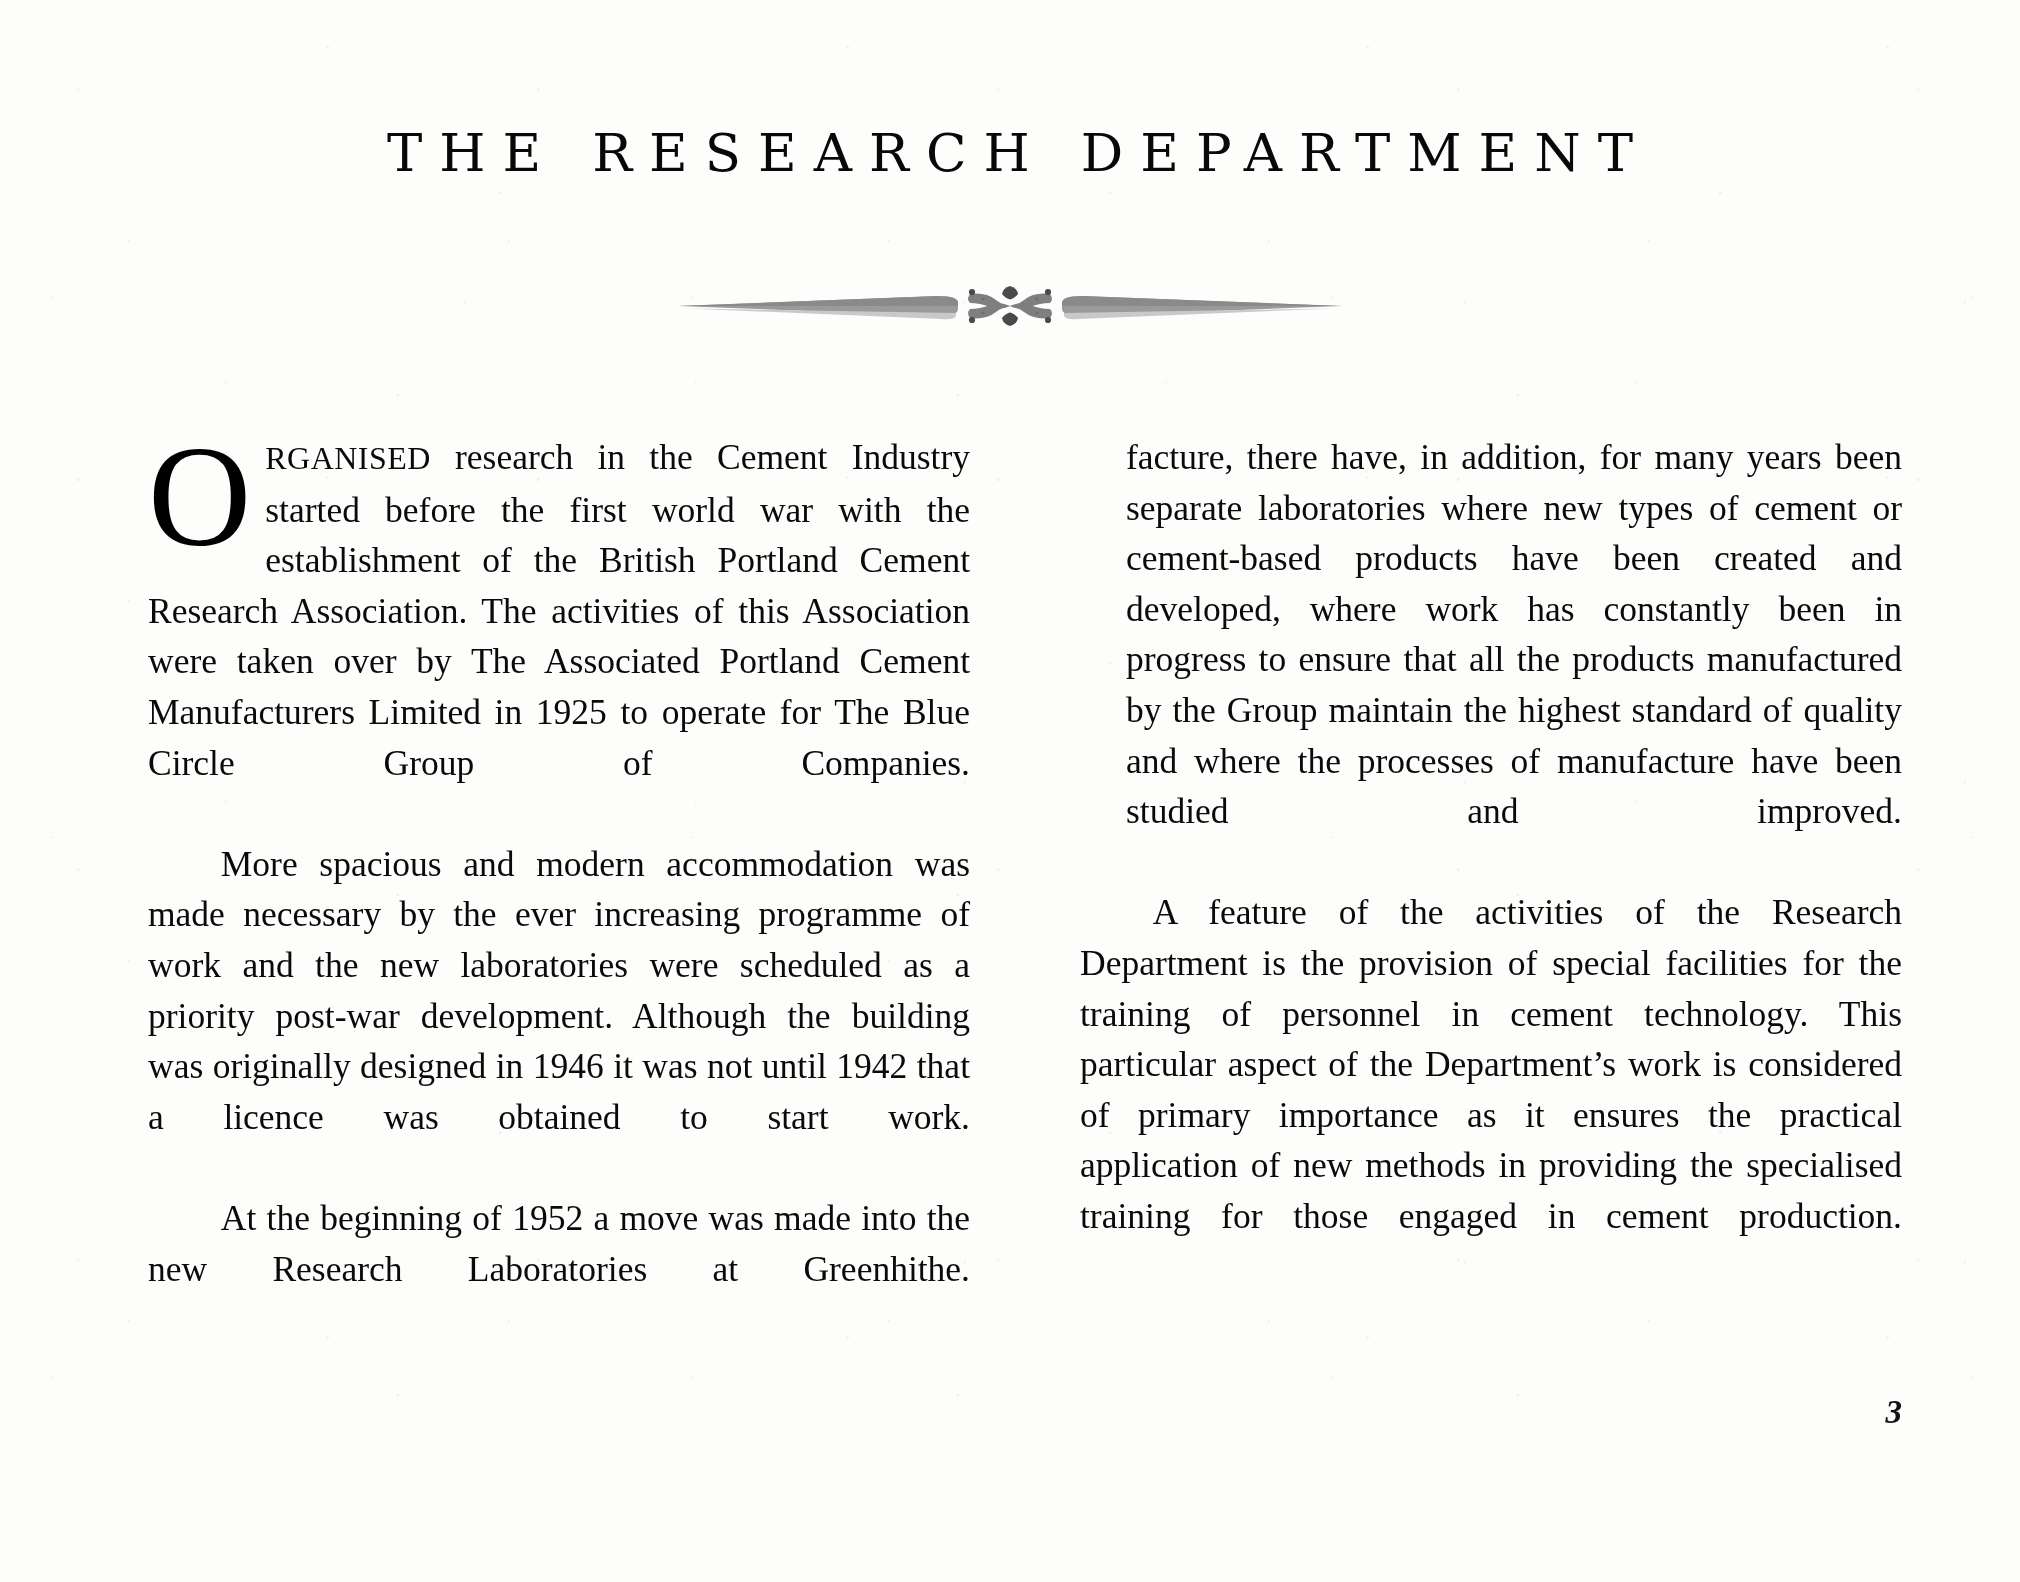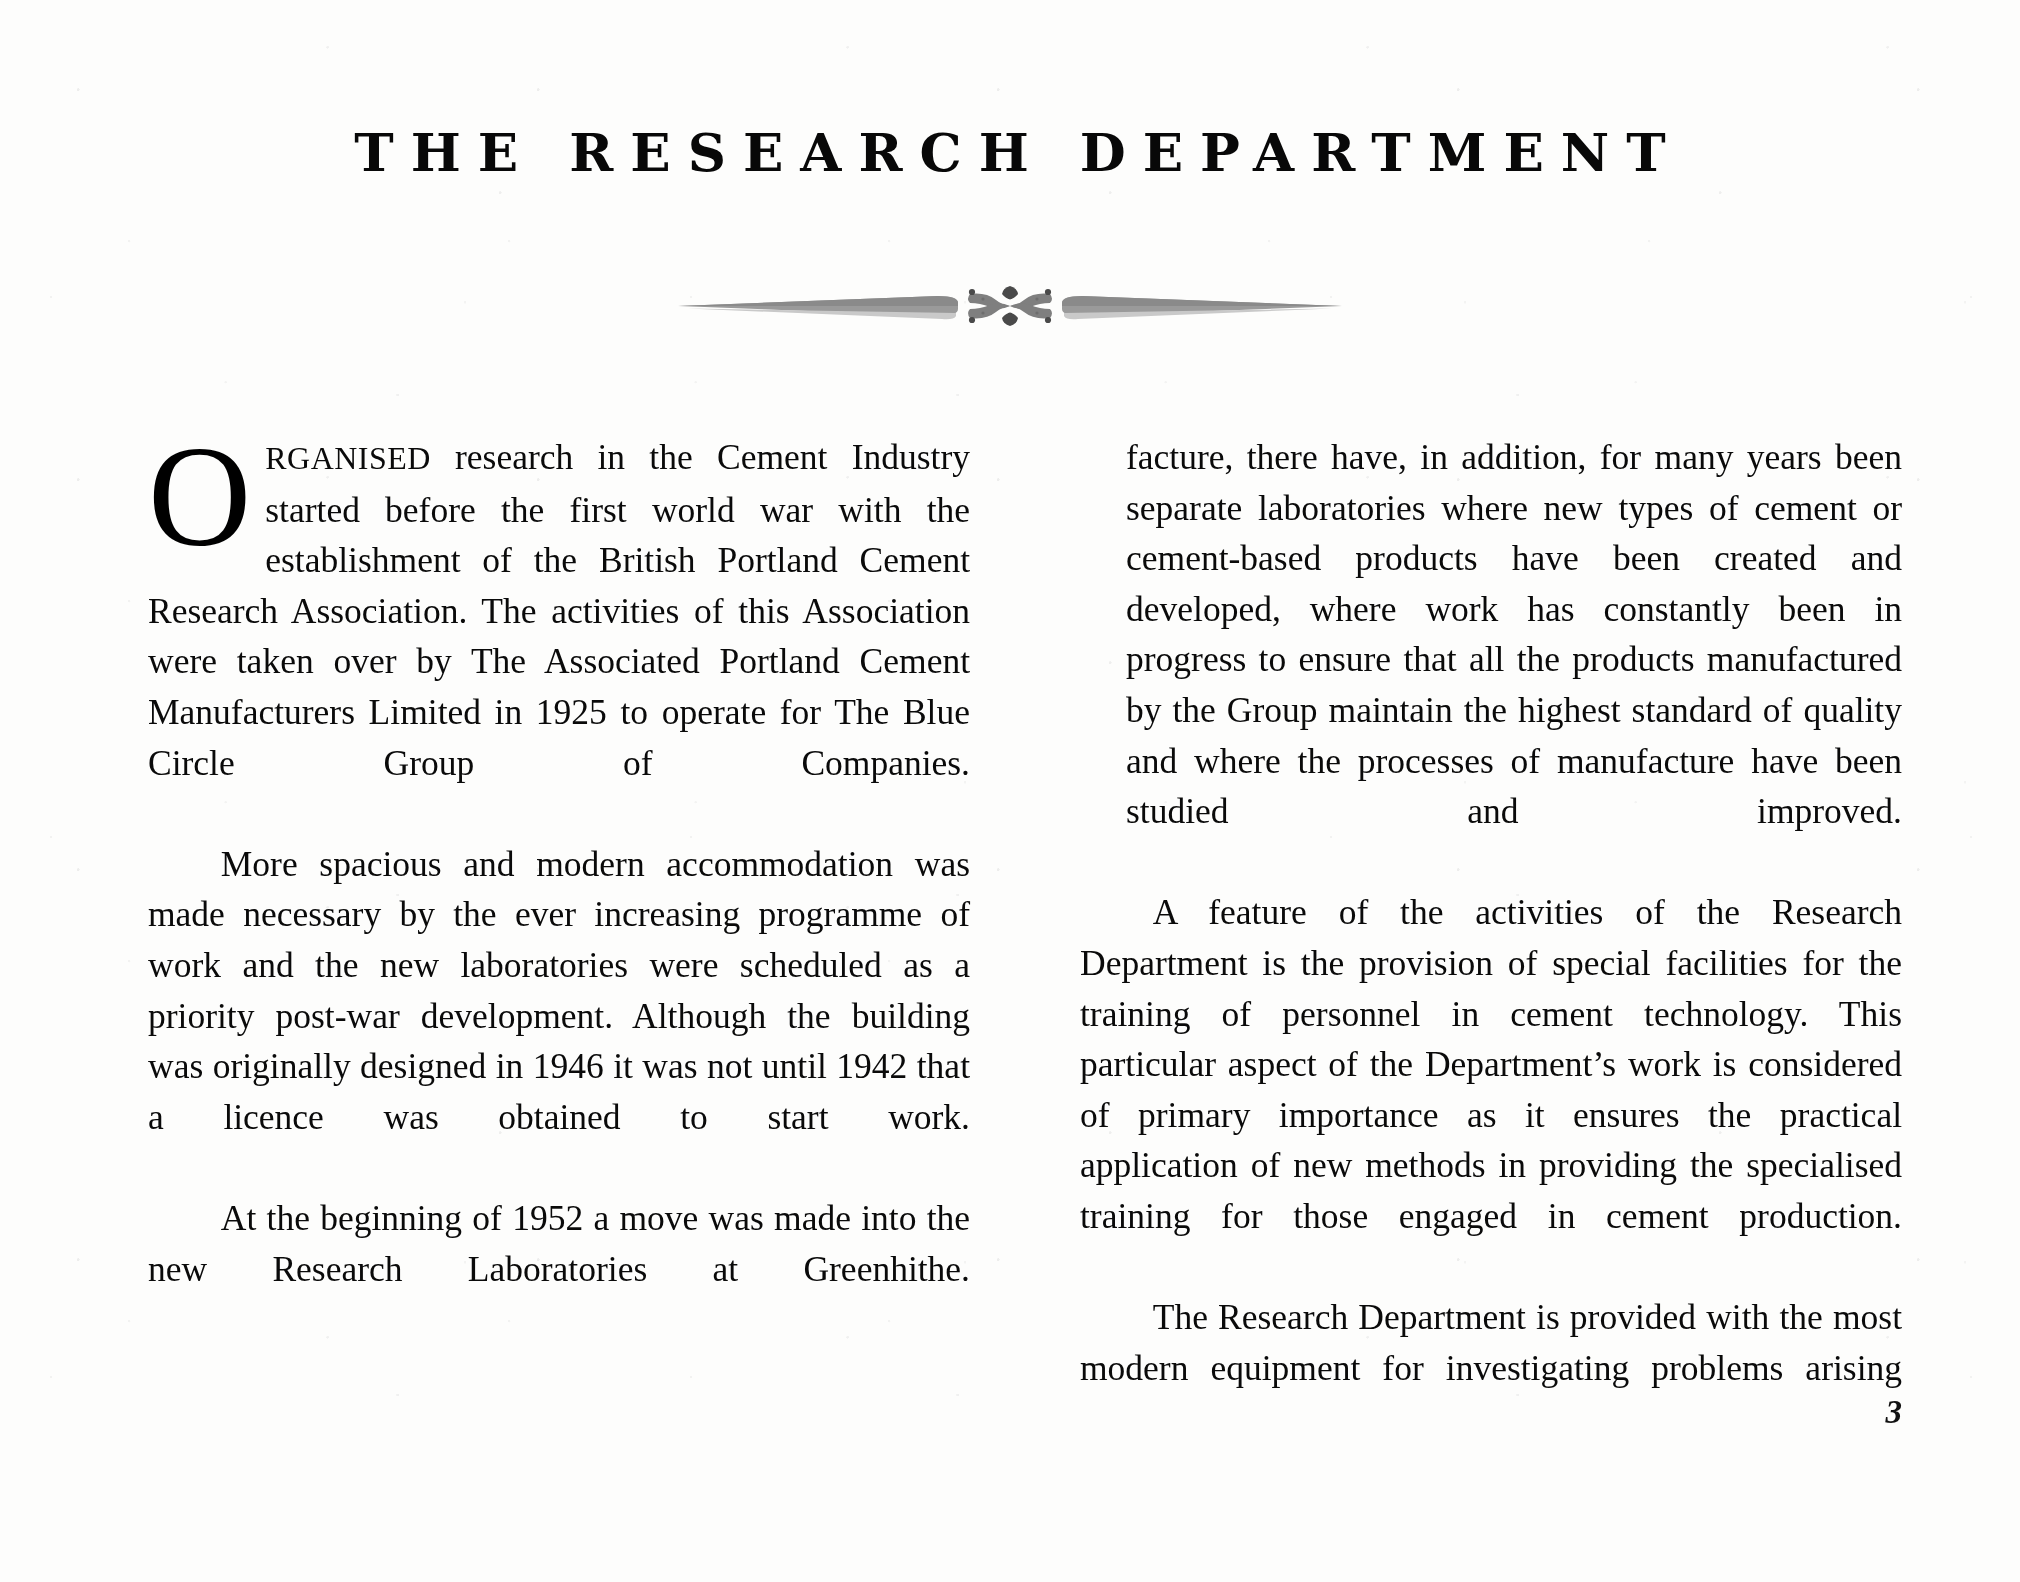--- a/index.html
+++ b/index.html
@@ -43,21 +43,21 @@
   }
 
   
   #title {
     position: absolute;
     left: 0;
     right: 0;
     top: 88px;
     text-align: center;
     font-family: "DejaVu Serif", "Liberation Serif", serif;
-    font-weight: 700;
+    font-weight: 400;
     font-size: 53px;
     letter-spacing: 17px;
     text-indent: 17px;
     color: #080808;
     white-space: nowrap;
     line-height: 1.05;
     margin-top: 37px;
   }
   #title .word-gap { display: inline-block; width: 34px; }
 
@@ -197,20 +197,19 @@
 
     <div class="column" id="column-left">
       <p id="opening"><span class="dropcap">O</span><span class="smallcaps">RGANISED</span><span> research in the Cement Industry started before the first world war with the establishment of the British Portland Cement Research Association. The activities of this Association were taken over by The Associated Portland Cement Manufacturers Limited in 1925 to operate for The Blue Circle Group of Companies.</span></p>
       <p>More spacious and modern accommodation was made necessary by the ever increasing programme of work and the new laboratories were scheduled as a priority post-war development. Although the building was originally designed in 1946 it was not until 1942 that a licence was obtained to start work.</p>
       <p>At the beginning of 1952 a move was made into the new Research Laboratories at Greenhithe.</p>
     </div>
 
     <div class="column" id="column-right">
       <p class="no-indent">facture, there have, in addition, for many years been separate laboratories where new types of cement or cement-based products have been created and developed, where work has constantly been in progress to ensure that all the products manufactured by the Group maintain the highest standard of quality and where the processes of manufacture have been studied and improved.</p>
       <p>A feature of the activities of the Research Department is the provision of special facilities for the training of personnel in cement technology. This particular aspect of the Department’s work is considered of primary importance as it ensures the practical application of new methods in providing the specialised training for those engaged in cement production.</p>
-      <p>The Research Department is provided with the most modern equipment for investigating problems arising</p>
     </div>
 
   </div>
 
   <div id="folio">3</div>
 
 </div>
 
 </body></html>

